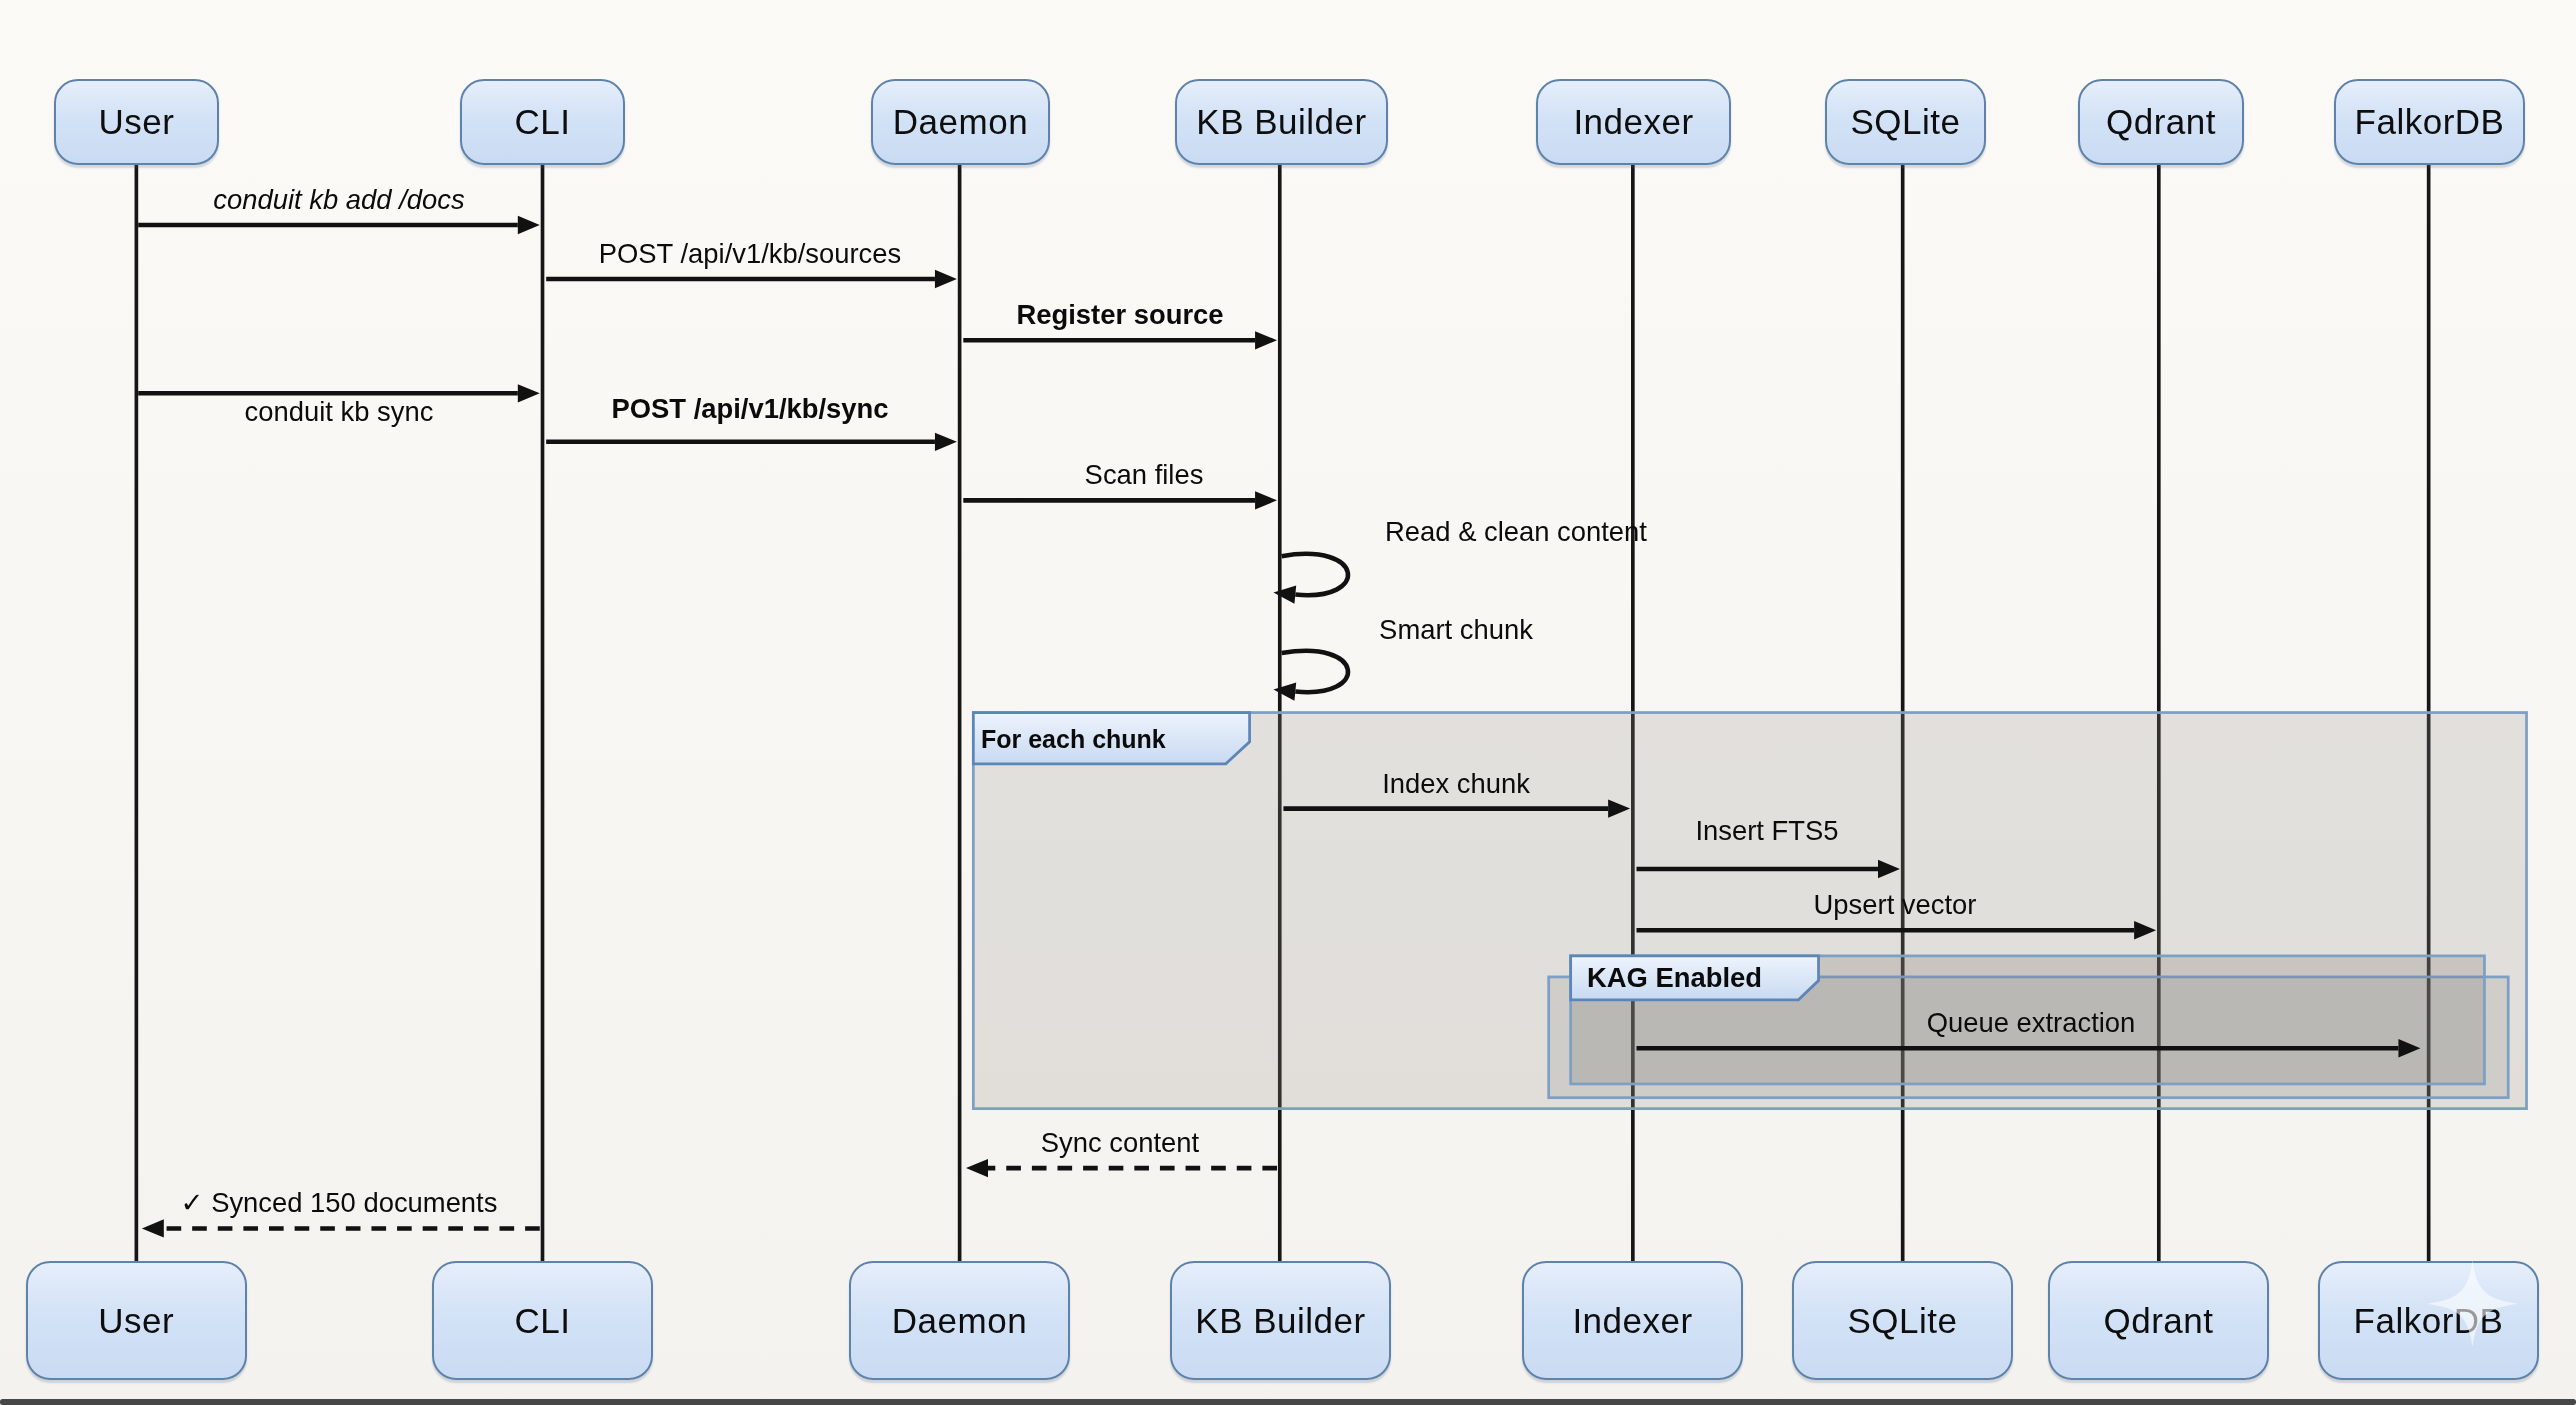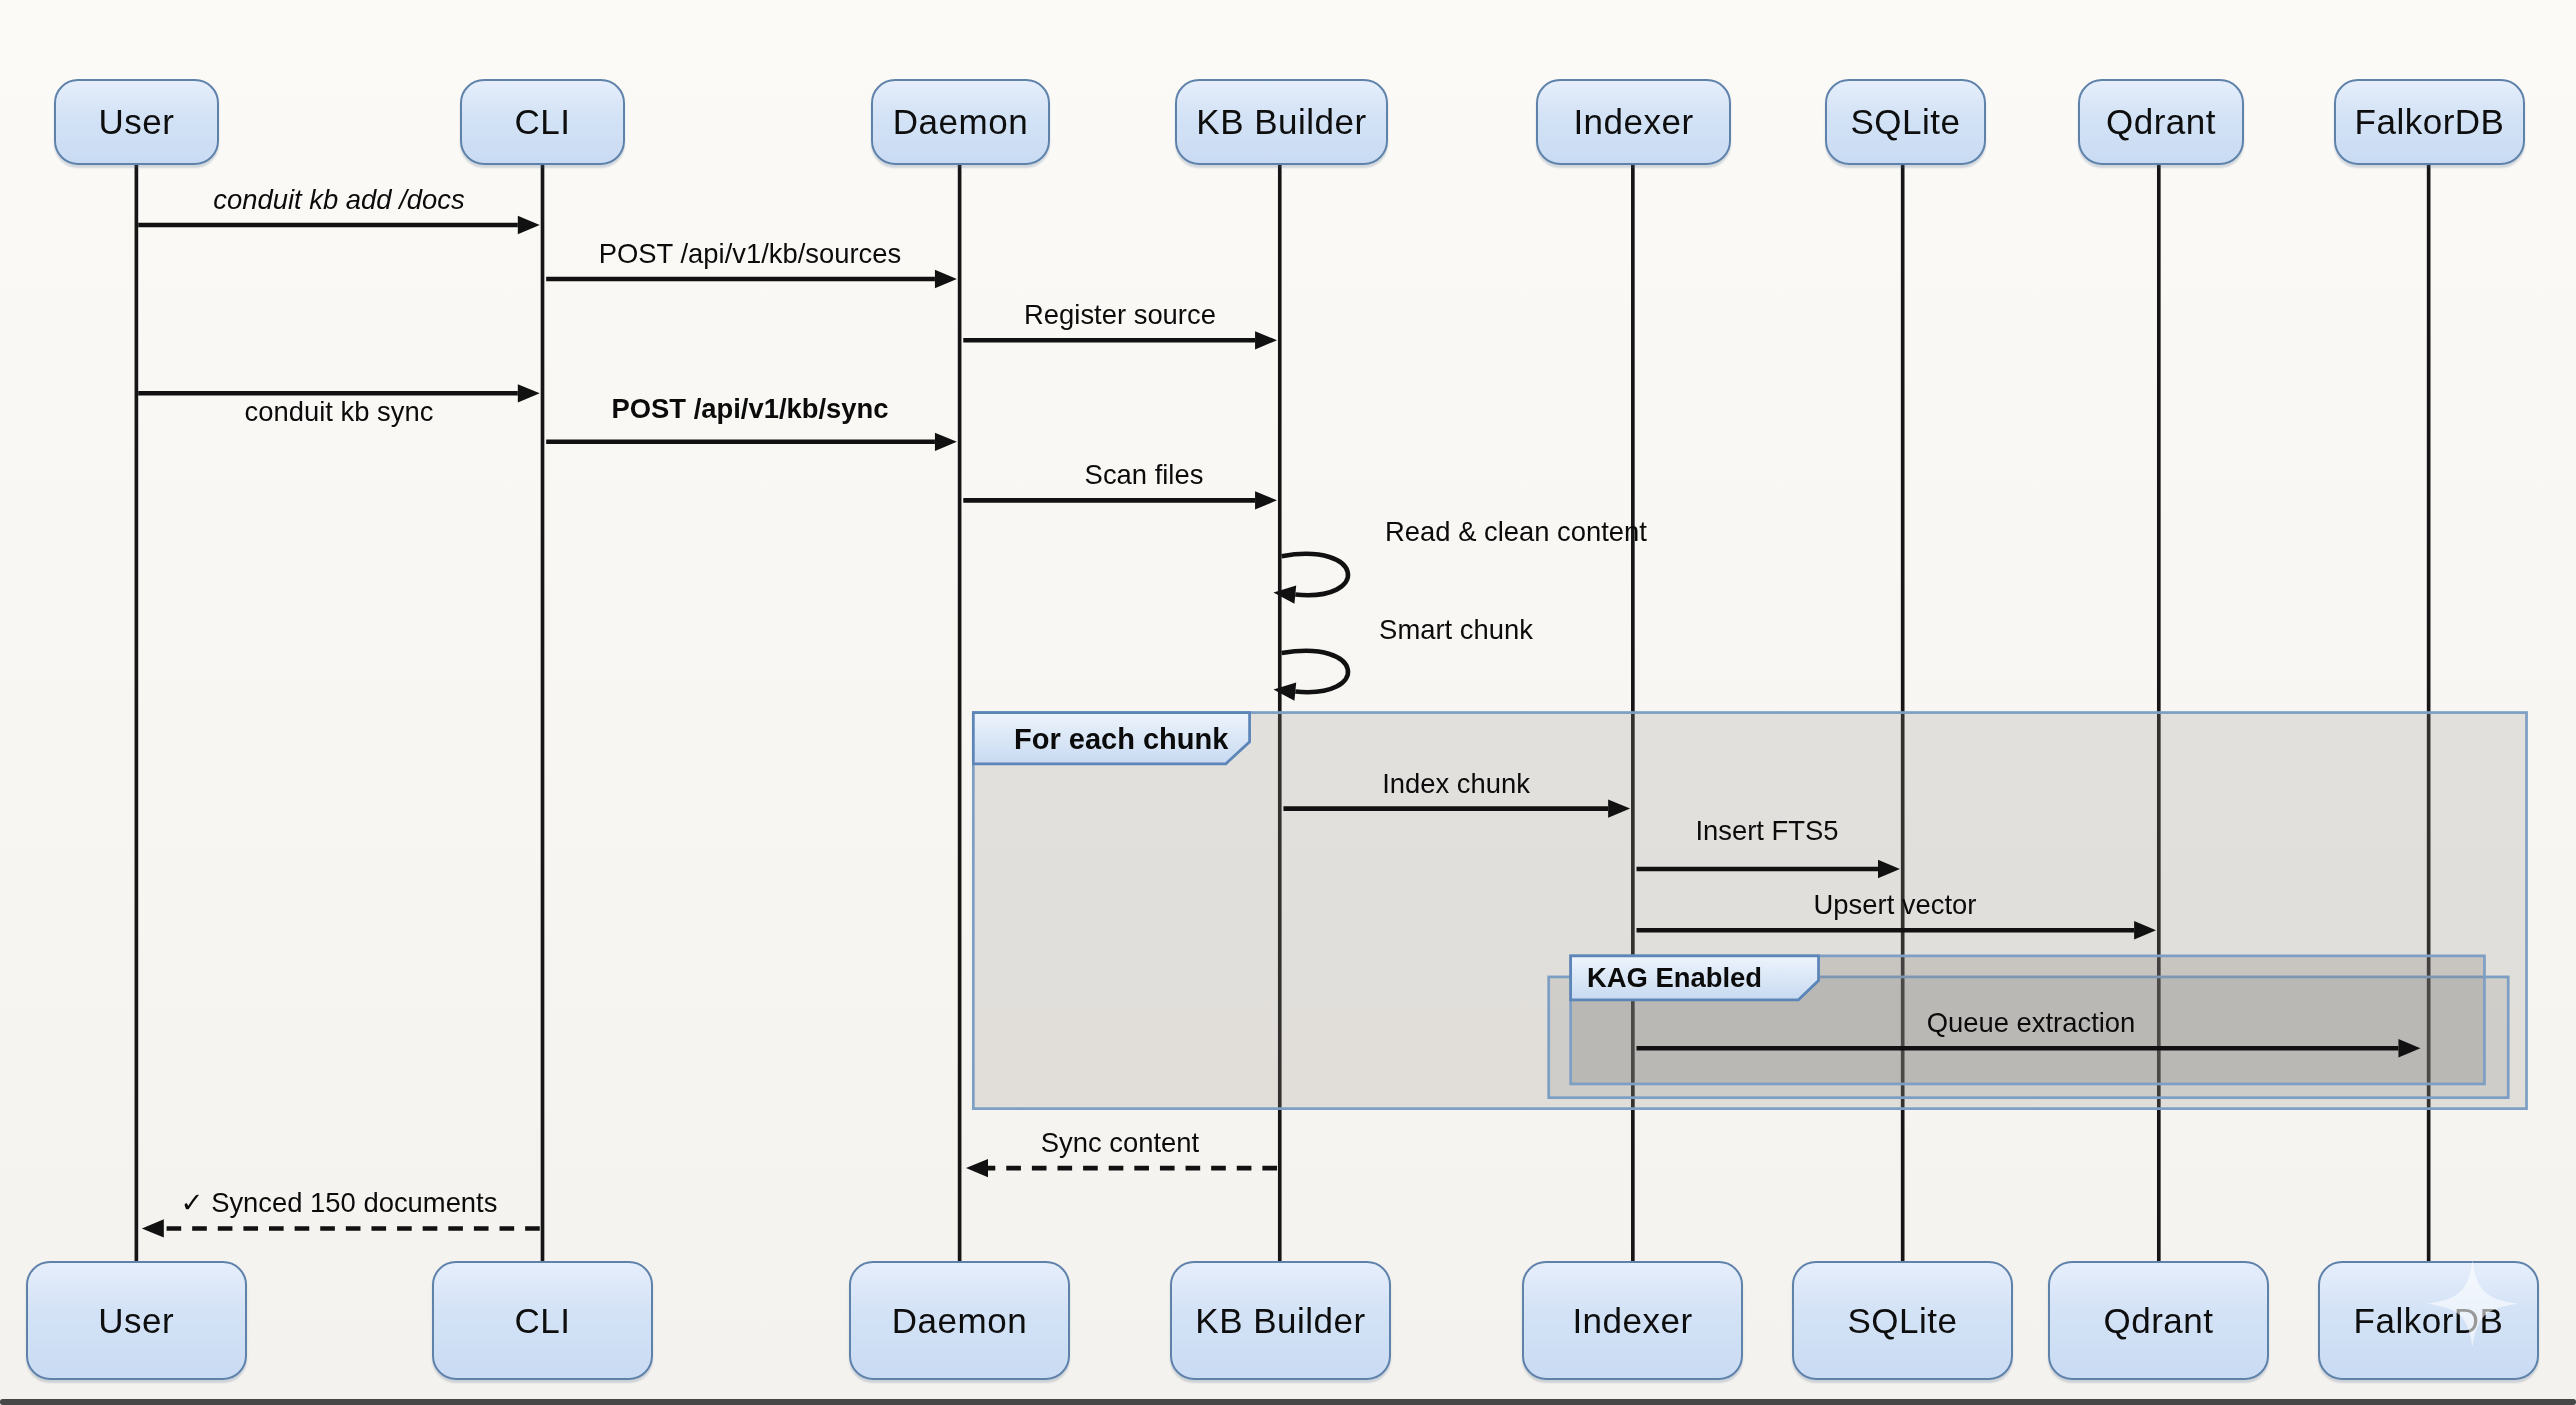--- a/index.html
+++ b/index.html
@@ -141,34 +141,34 @@
     </div>
   <div class="actor-box" style="left:2048px;top:1261px; width:221px; height:119px;">
       <span>Qdrant</span>
     </div>
   <div class="actor-box" style="left:2318px;top:1261px; width:221px; height:119px;">
       <span>FalkorDB</span>
     </div>
 
   <div class="msg-label" style="left:339px; top:183px;font-style:italic;">conduit kb add /docs</div>
   <div class="msg-label" style="left:750px; top:237px;">POST /api/v1/kb/sources</div>
-  <div class="msg-label" style="left:1120px;top:298px;">Register source</div>
+  <div class="msg-label" style="left:1120px;top:298px;font-weight:bold;">Register source</div>
   <div class="msg-label" style="left:339px; top:351px;margin-top:44px;">conduit kb sync</div>
   <div class="msg-label" style="left:750px; top:392px;font-weight:bold;">POST /api/v1/kb/sync</div>
   <div class="msg-label" style="left:1120px;top:458px;margin-left:24px;">Scan files</div>
   <div class="msg-label" style="left:1492px;top:515px;margin-left:24px;">Read &amp; clean content</div>
   <div class="msg-label" style="left:1456px;top:613px;">Smart chunk</div>
   <div class="msg-label" style="left:1456px;top:767px;">Index chunk</div>
   <div class="msg-label" style="left:1767px;top:814px;">Insert FTS5</div>
   <div class="msg-label" style="left:1895px;top:888px;">Upsert vector</div>
   <div class="msg-label" style="left:2031px;top:1006px;">Queue extraction</div>
   <div class="msg-label" style="left:1120px;top:1126px;">Sync content</div>
   <div class="msg-label" style="left:339px; top:1186px;">✓ Synced 150 documents</div>
 
-  <div class="frag-label" style="left:1014px;top:721px;font-size:29px;line-height:37px;">For each chunk</div>
+  <div class="frag-label" style="left:981px;top:721px;font-size:25px;line-height:37px;">For each chunk</div>
   <div class="frag-label" style="left:1587px;top:961px;font-size:27.4px;line-height:33px;">KAG Enabled</div>
 
   <svg class="watermark" viewBox="0 0 110 110">
     <path d="M55 6 C60 40 70 48 104 53 C70 58 60 66 55 100 C50 66 40 58 6 53 C40 48 50 40 55 6 Z" fill="rgba(255,255,255,0.58)"></path>
   </svg>
 
   <div class="bottom-strip"></div>
 
 </div>
 

